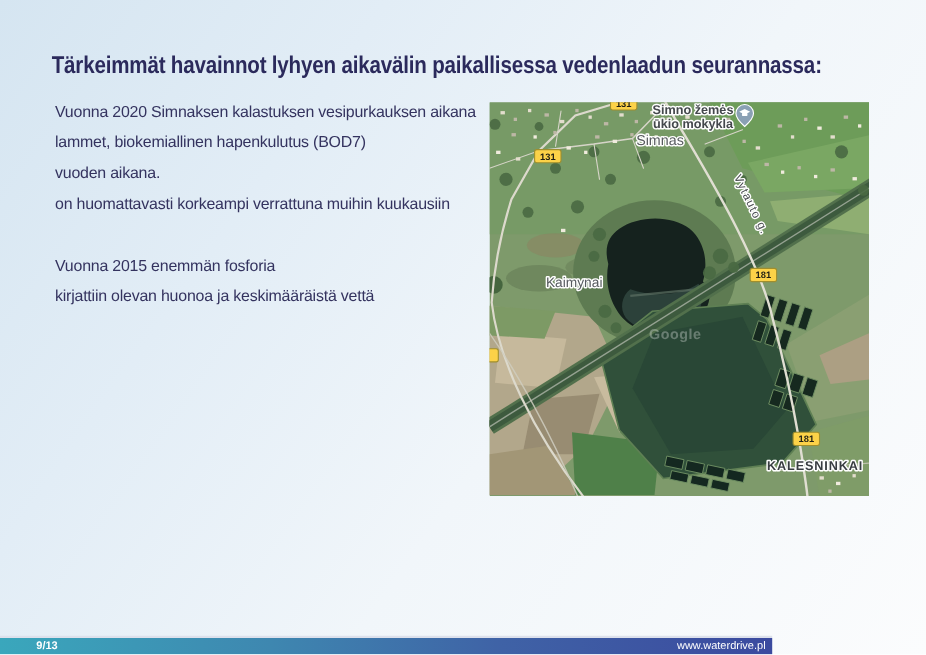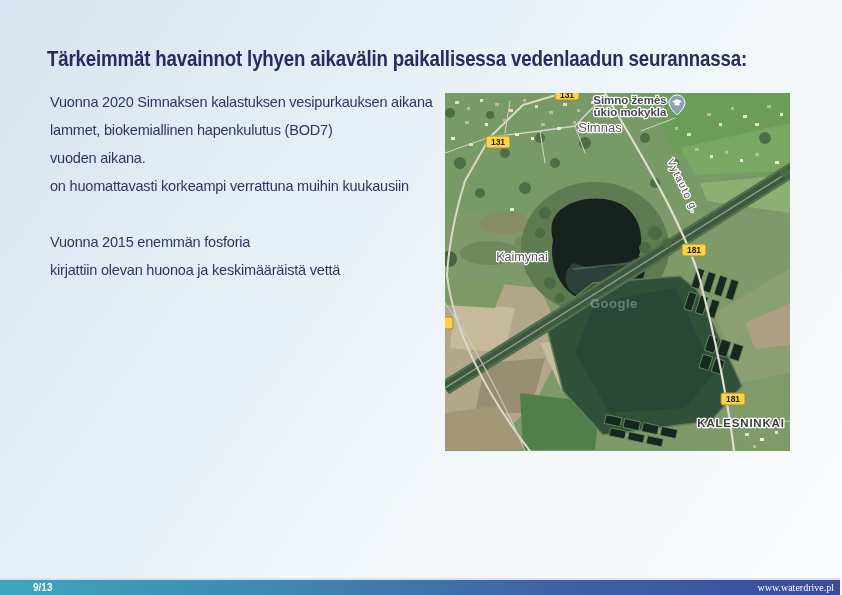--- a/index.html
+++ b/index.html
@@ -12,27 +12,27 @@
     position:absolute;left:47px;top:46px;width:800px;
     font-size:22px;font-weight:bold;color:#2b2a5c;white-space:nowrap;
     letter-spacing:-0.2px;transform:scaleX(0.85);transform-origin:left top;
   }
   .body-col{position:absolute;left:48px;top:88px;width:400px;color:#34335f;}
   .para{font-size:14.5px;letter-spacing:-0.2px;line-height:28px;margin:0 0 28px 2px;}
   .para div{white-space:nowrap;}
   .map-wrap{position:absolute;left:445px;top:93px;width:345px;height:358px;}
   .map-wrap svg{display:block;}
   .footer{
-    position:absolute;left:0;bottom:0;width:840px;height:15px;
+    position:absolute;left:0;bottom:0;width:702px;height:15px;
     border-top:2px solid #dde1ec;
     background:linear-gradient(90deg,#3aa7bc 0%,#3e87b0 35%,#3f62a6 65%,#3b4a9f 100%);
     color:#ffffff;font-size:10px;line-height:15px;
   }
   .footer .page{position:absolute;left:33px;top:0;font-weight:bold;}
-  .footer .site{position:absolute;right:6px;top:0;font-family:Liberation Serif, serif;}
+  .footer .site{position:absolute;right:6px;top:0;}
   svg text{font-family:"Liberation Sans", sans-serif;}
 </style>
 </head>
 <body>
 
 <div class="stage">
 
   <div class="title">Tärkeimmät havainnot lyhyen aikavälin paikallisessa vedenlaadun seurannassa:</div>
 
   <div class="body-col">

